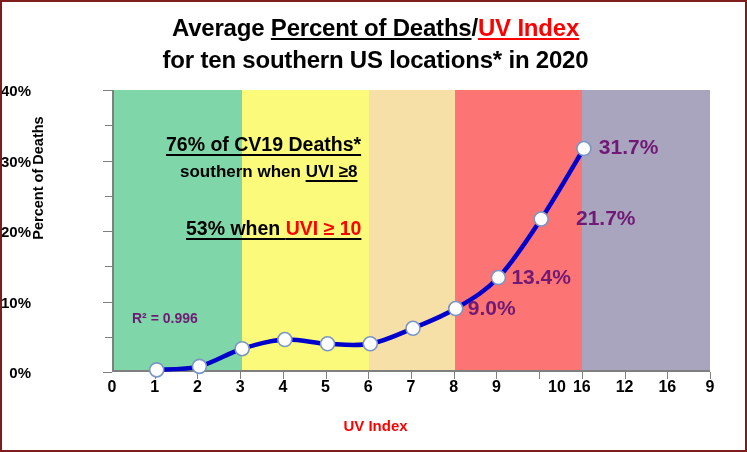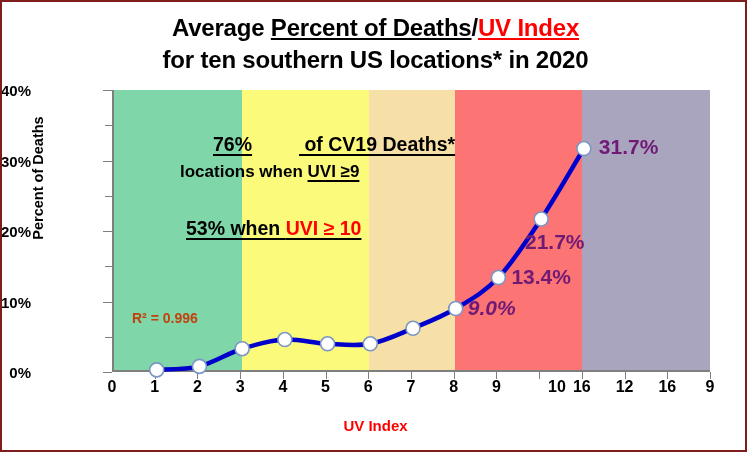--- a/index.html
+++ b/index.html
@@ -136,41 +136,41 @@
     position: absolute;
     font-weight: bold;
     color: #000000;
     white-space: nowrap;
   }
   #annot-76 {
     left: 164px;
     top: 131px;
     font-size: 19.5px;
   }
-  #annot-76 .u { text-decoration: underline; text-decoration-thickness: 2px; text-underline-offset: 3px; margin-left: 47px; }
+  #annot-76 .u { text-decoration: underline; text-decoration-thickness: 2px; text-underline-offset: 3px; }
   #annot-uvi8 {
     left: 178px;
     top: 160px;
     font-size: 17px;
   }
   #annot-uvi8 .u { text-decoration: underline; text-decoration-thickness: 2px; text-underline-offset: 3px; }
   #annot-53 {
     left: 184px;
     top: 215px;
     font-size: 19.5px;
     text-decoration: underline;
     text-decoration-thickness: 2px;
     text-underline-offset: 3px;
   }
   #annot-53 .red { color: #ff0000; }
   #annot-r2 {
     left: 130px;
     top: 308px;
     font-size: 14px;
-    color: #c2410c;
+    color: #701a75;
   }
 
   .data-label {
     position: absolute;
     font-size: 21px;
     font-weight: bold;
     color: #701a75;
     white-space: nowrap;
   }
 </style>
@@ -255,24 +255,24 @@
         <circle cx="256.29" cy="253.80" r="7" fill="#ffffff" stroke="#7b96c4" stroke-width="1.6"></circle>
         <circle cx="299.00" cy="238.29" r="7" fill="#ffffff" stroke="#7b96c4" stroke-width="1.6"></circle>
         <circle cx="341.71" cy="218.55" r="7" fill="#ffffff" stroke="#7b96c4" stroke-width="1.6"></circle>
         <circle cx="384.43" cy="187.53" r="7" fill="#ffffff" stroke="#7b96c4" stroke-width="1.6"></circle>
         <circle cx="427.14" cy="129.02" r="7" fill="#ffffff" stroke="#7b96c4" stroke-width="1.6"></circle>
         <circle cx="469.86" cy="58.52" r="7" fill="#ffffff" stroke="#7b96c4" stroke-width="1.6"></circle>
       </svg>
   </div>
 
   <div class="annot" id="annot-76"><span class="u">76%</span><span class="u"> of CV19 Deaths*</span></div>
-  <div class="annot" id="annot-uvi8"><span>locations when </span><span class="u">UVI ≥9</span></div>
+  <div class="annot" id="annot-uvi8"><span>southern when </span><span class="u">UVI ≥8</span></div>
   <div class="annot" id="annot-53"><span>53% when </span><span class="red">UVI ≥ 10</span></div>
   <div class="annot" id="annot-r2">R² = 0.996</div>
 
   <div id="point-labels">
-      <div class="data-label" style="left: 465.714px; top: 293.55px; font-style: italic;">9.0%</div>
+      <div class="data-label" style="left: 465.714px; top: 293.55px;">9.0%</div>
       <div class="data-label" style="left: 509.429px; top: 262.53px;">13.4%</div>
-      <div class="data-label" style="left: 523px; top: 204.015px; margin-top: 24px;">21.7%</div>
+      <div class="data-label" style="left: 574px; top: 204.015px;">21.7%</div>
       <div class="data-label" style="left: 596.857px; top: 132.515px;">31.7%</div>
     </div>
 
 </div>
 
 </body></html>

